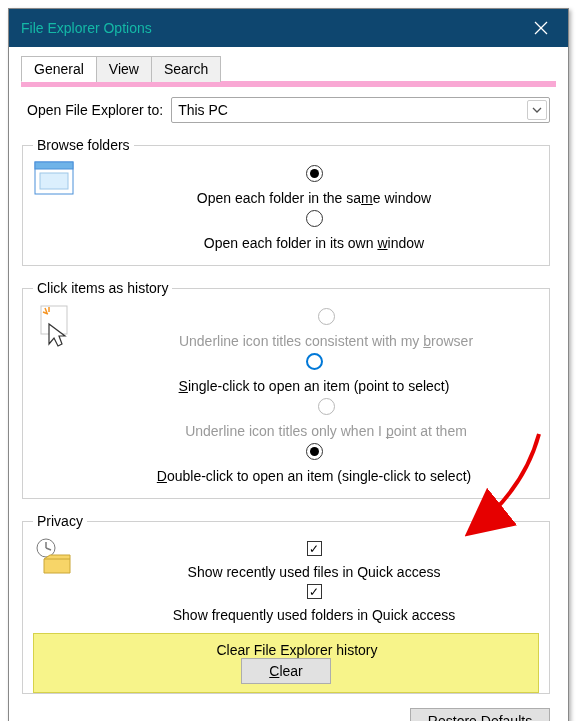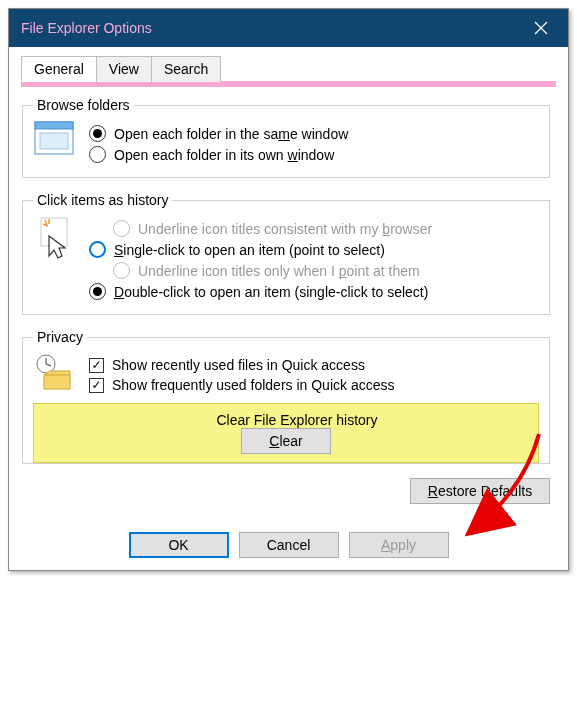--- a/index.html
+++ b/index.html
@@ -1,34 +1,34 @@
 <!DOCTYPE html>
 <html><head>
 <meta charset="utf-8">
 <style>
   * { box-sizing: border-box; font-family: "Segoe UI", Tahoma, sans-serif; font-size: 14px; }
   body { margin: 0; padding: 8px; background: #fff; }
   .window { width: 561px; border: 1px solid #888; box-shadow: 2px 2px 4px rgba(0,0,0,.3); position: relative; }
-  .titlebar { background: #0e466f; color: #f9a8d4; height: 38px; display: flex; align-items: center; padding: 0 4px 0 12px; font-size: 15px; justify-content: center; }
+  .titlebar { background: #0e466f; color: #14b8a6; height: 38px; display: flex; align-items: center; padding: 0 4px 0 12px; font-size: 15px; justify-content: center; }
   .titlebar .title { flex: 1; }
   .close-btn { width: 46px; height: 30px; display: flex; align-items: center; justify-content: center; color: #fff; font-size: 18px; font-weight: 200; cursor: default; }
   .close-btn svg { stroke: #fff; stroke-width: 1.2; }
   .client { background: #fff; padding: 8px 12px 12px 12px; }
   .tabs { display: flex; border-bottom: 6px solid #f9a8d4; margin-bottom: 10px; }
   .tab { padding: 4px 12px; border: 1px solid #bdbdbd; border-bottom: none; background: #f0f0f0; margin-right: -1px; position: relative; top: 1px; cursor: default; }
   .tab.active { background: #fff; border-bottom: 1px solid #fff; }
   .toprow { display: flex; align-items: center; gap: 8px; margin: 6px 6px 14px 6px; }
   .select { flex: 1; height: 26px; border: 1px solid #a8a8a8; background: #fff; display: flex; align-items: center; padding: 0 6px; position: relative; border-radius: 2px; }
   .select .arrow { position: absolute; right: 2px; top: 2px; bottom: 2px; width: 20px; display:flex; align-items:center; justify-content:center; border:1px solid #ccc; border-radius:2px; }
   fieldset.group { border: 1px solid #d0d0d0; margin: 0 6px 14px 1px; padding: 8px 10px 10px 10px; }
   fieldset.group legend { padding: 0 4px; color: #000; }
   .row { display: flex; align-items: flex-start; gap: 14px; }
   .iconbox { width: 42px; flex: 0 0 42px; display:flex; justify-content:center; }
   .options { flex: 1; }
-  .radio-line, .check-line { display: flex; align-items: center; gap: 8px; margin: 4px 0; }
+  .radio-line, .check-line { display: flex; align-items: center; gap: 8px; margin: 4px 0; flex-direction: column; }
   .radio { width: 17px; height: 17px; border: 1.5px solid #333; border-radius: 50%; display:inline-flex; align-items:center; justify-content:center; flex:0 0 17px;}
   .radio.selected::after { content:""; width:9px; height:9px; background:#000; border-radius:50%; }
   .radio.disabled { border-color:#b8b8b8;}
   .radio.focus { border-color:#0078d7; border-width:2px;}
   .check { width:15px; height:15px; border:1px solid #333; display:inline-flex; align-items:center; justify-content:center; flex:0 0 15px;}
   .check.checked::after { content:"✓"; font-size:12px; line-height:1; }
   .disabled-text { color:#9a9a9a; }
   .indent { margin-left: 24px; }
   .highlight { background:#f7f48a; border:1px solid #d6d24a; margin: 6px 0 0 0; padding: 8px 10px; display:flex; align-items:center;flex-direction:column; }
   .highlight .lbl { flex:1; padding-left: 22px;}
@@ -59,20 +59,31 @@
   </div>
 
   <div class="client">
 
     <div class="tabs">
       <div class="tab active">General</div>
       <div class="tab">View</div>
       <div class="tab">Search</div>
     </div>
 
+    <div class="toprow">
+      <span>Open File Explorer to:</span>
+      <div class="select">
+        <span>This PC</span>
+        <span class="arrow">
+            <svg width="10" height="6" viewBox="0 0 10 6">
+              <path d="M1 1 L5 5 L9 1" fill="none" stroke="#555" stroke-width="1.3"></path>
+            </svg>
+          </span>
+      </div>
+    </div>
 
     <fieldset class="group">
       <legend>Browse folders</legend>
       <div class="row">
         <div class="iconbox folder-icon">
           <svg width="40" height="34" viewBox="0 0 40 34">
               <rect x="1" y="1" width="38" height="32" fill="#fff" stroke="#4a90d9"></rect>
               <rect x="1" y="1" width="38" height="7" fill="#6fb3e8" stroke="#4a90d9"></rect>
               <rect x="6" y="12" width="28" height="16" fill="#dbeffd" stroke="#9ec7e8"></rect>
             </svg>

